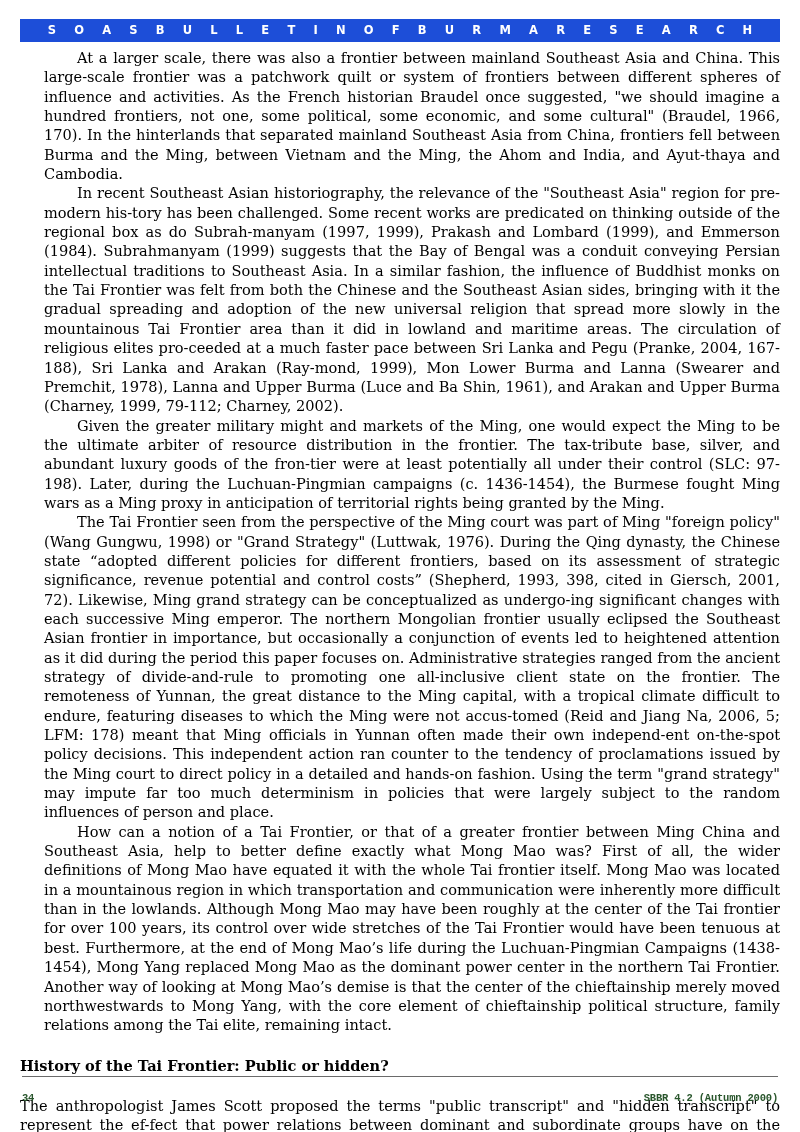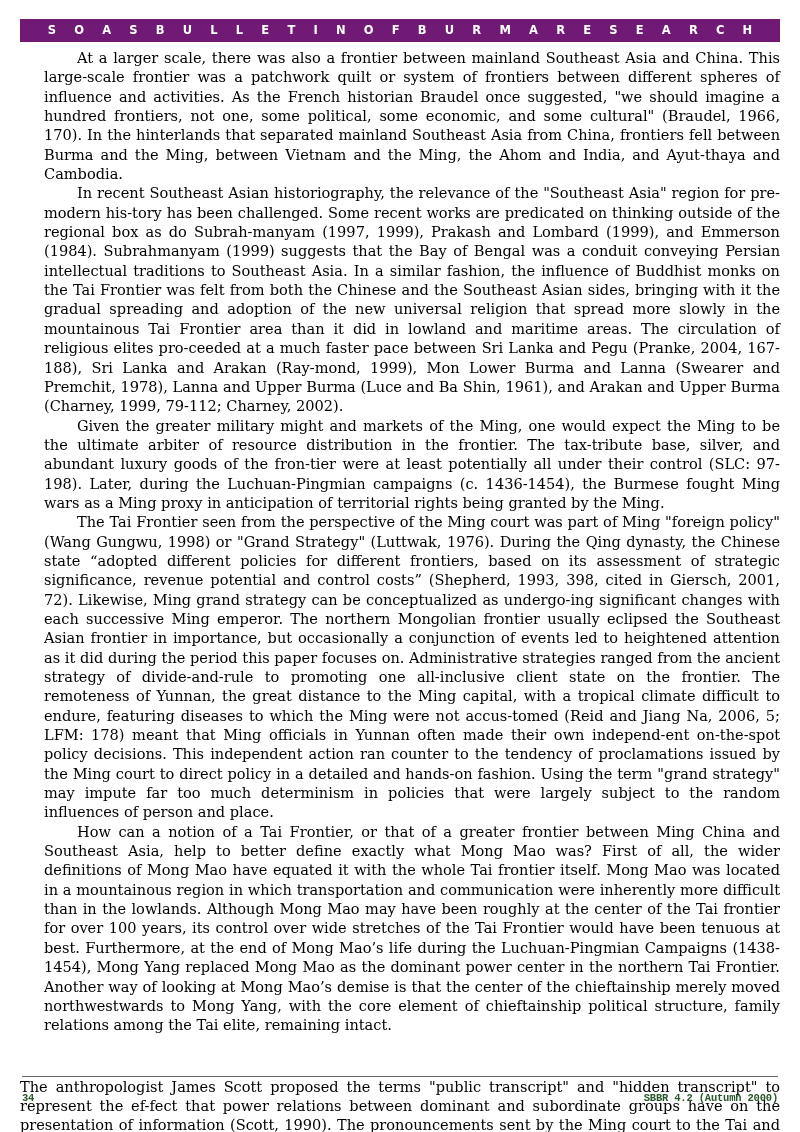--- a/index.html
+++ b/index.html
@@ -23,21 +23,21 @@
     padding: 0;
   }
 
   
   .header-banner {
     position: absolute;
     left: 20px;
     top: 19px;
     width: 760px;
     height: 23px;
-    background: #701a75;
+    background: #1d4ed8;
     display: flex;
     align-items: center;
     justify-content: center;
     text-align: right;
   }
   .header-banner .banner-text {
     color: #ffffff;
     font-family: "DejaVu Sans", "Liberation Sans", sans-serif;
     font-weight: bold;
     font-size: 11.5px;
@@ -124,20 +124,21 @@
     <p class="body-par indent">In recent Southeast Asian historiography, the relevance of the "Southeast Asia" region for pre-modern his-tory has been challenged. Some recent works are predicated on thinking outside of the regional box as do Subrah-manyam (1997, 1999), Prakash and Lombard (1999), and Emmerson (1984).  Subrahmanyam (1999) suggests that the Bay of Bengal was a conduit conveying Persian intellectual traditions to Southeast Asia. In a similar fashion, the influence of Buddhist monks on the Tai Frontier was felt from both the Chinese and the Southeast Asian sides, bringing with it the gradual spreading and adoption of the new universal religion that spread more slowly in the mountainous Tai Frontier area than it did in lowland and maritime areas. The circulation of religious elites pro-ceeded at a much faster pace between Sri Lanka and Pegu (Pranke, 2004, 167-188), Sri Lanka and Arakan (Ray-mond, 1999), Mon Lower Burma and Lanna (Swearer and Premchit, 1978), Lanna and Upper Burma (Luce and Ba Shin, 1961), and Arakan and Upper Burma (Charney, 1999, 79-112; Charney, 2002).</p>
 
     <p class="body-par indent">Given the greater military might and markets of the Ming, one would expect the Ming to be the ultimate arbiter of resource distribution in the frontier. The tax-tribute base, silver, and abundant luxury goods of the fron-tier were at least potentially all under their control (SLC: 97-198). Later, during the Luchuan-Pingmian campaigns (c. 1436-1454), the Burmese fought Ming wars as a Ming proxy in anticipation of territorial rights being granted by the Ming.</p>
 
     <p class="body-par indent">The Tai Frontier seen from the perspective of the Ming court was part of Ming "foreign policy" (Wang Gungwu, 1998) or "Grand Strategy" (Luttwak, 1976). During the Qing dynasty, the Chinese state “adopted different policies for different frontiers, based on its assessment of strategic significance, revenue potential and control costs” (Shepherd, 1993, 398, cited in Giersch, 2001, 72). Likewise, Ming grand strategy can be conceptualized as undergo-ing significant changes with each successive Ming emperor. The northern Mongolian frontier usually eclipsed the Southeast Asian frontier in importance, but occasionally a conjunction of events led to heightened attention as it did during the period this paper focuses on. Administrative strategies ranged from the ancient strategy of divide-and-rule to promoting one all-inclusive client state on the frontier. The remoteness of Yunnan, the great distance to the Ming capital, with a tropical climate difficult to endure, featuring diseases to which the Ming were not accus-tomed (Reid and Jiang Na, 2006, 5; LFM: 178) meant that Ming officials in Yunnan often made their own independ-ent on-the-spot policy decisions. This independent action ran counter to the tendency of proclamations issued by the Ming court to direct policy in a detailed and hands-on fashion. Using the term "grand strategy" may impute far too much determinism in policies that were largely subject to the random influences of person and place.</p>
 
     <p class="body-par indent">How can a notion of a Tai Frontier, or that of a greater frontier between Ming China and Southeast Asia, help to better define exactly what Mong Mao was? First of all, the wider definitions of Mong Mao have equated it with the whole Tai frontier itself. Mong Mao was located in a mountainous region in which transportation and communication were inherently more difficult than in the lowlands. Although Mong Mao may have been roughly at the center of the Tai frontier for over 100 years, its control over wide stretches of the Tai Frontier would have been tenuous at best. Furthermore, at the end of Mong Mao’s life during the Luchuan-Pingmian Campaigns (1438-1454), Mong Yang replaced Mong Mao as the dominant power center in the northern Tai Frontier. Another way of looking at Mong Mao’s demise is that the center of the chieftainship merely moved northwestwards to Mong Yang, with the core element of chieftainship political structure, family relations among the Tai elite, remaining intact.</p>
 
     <div class="gap-before-heading"></div>
 
+    <h2 class="section-heading">History of the Tai Frontier: Public or hidden?</h2>
 
     <div class="gap-after-heading"></div>
 
     <p class="body-par noindent" id="final-paragraph">The anthropologist James Scott proposed the terms "public transcript" and "hidden transcript" to represent the ef-fect that power relations between dominant and subordinate groups have on the presentation of information (Scott, 1990). The pronouncements sent by the Ming court to the Tai and Ava courts are recorded in the public transcript of the  or . These pronouncements make judgments about the indigenous inhabitants of the Tai Frontier, regarding their trustworthiness, motives, past behaviour, and anticipated future behaviour. One ap-proach is to dismiss these judgments as superfluous rhetoric meant for internal consumption only to justify forceful</p>
 
   </div>
 
   <div class="footer-rule"></div>
 
   <div class="footer">

